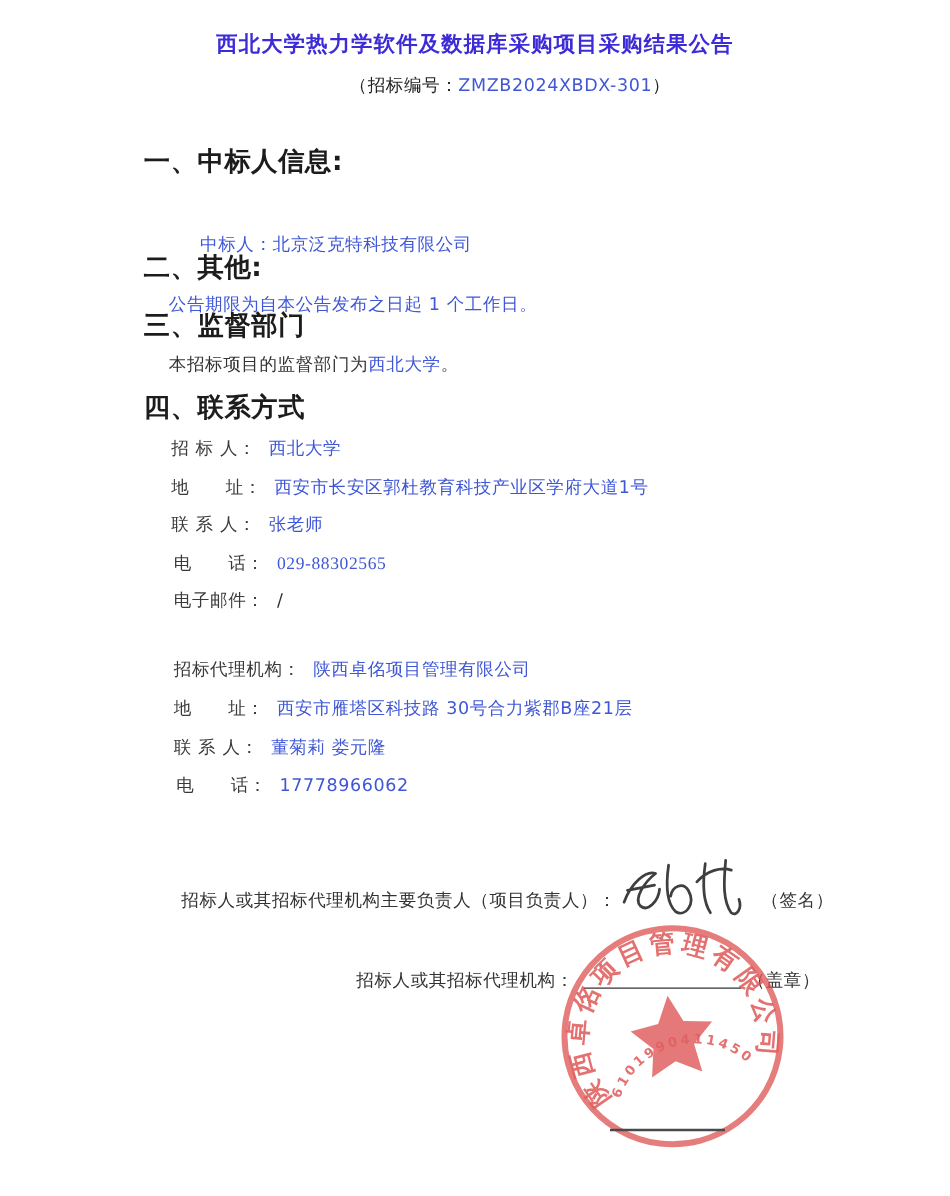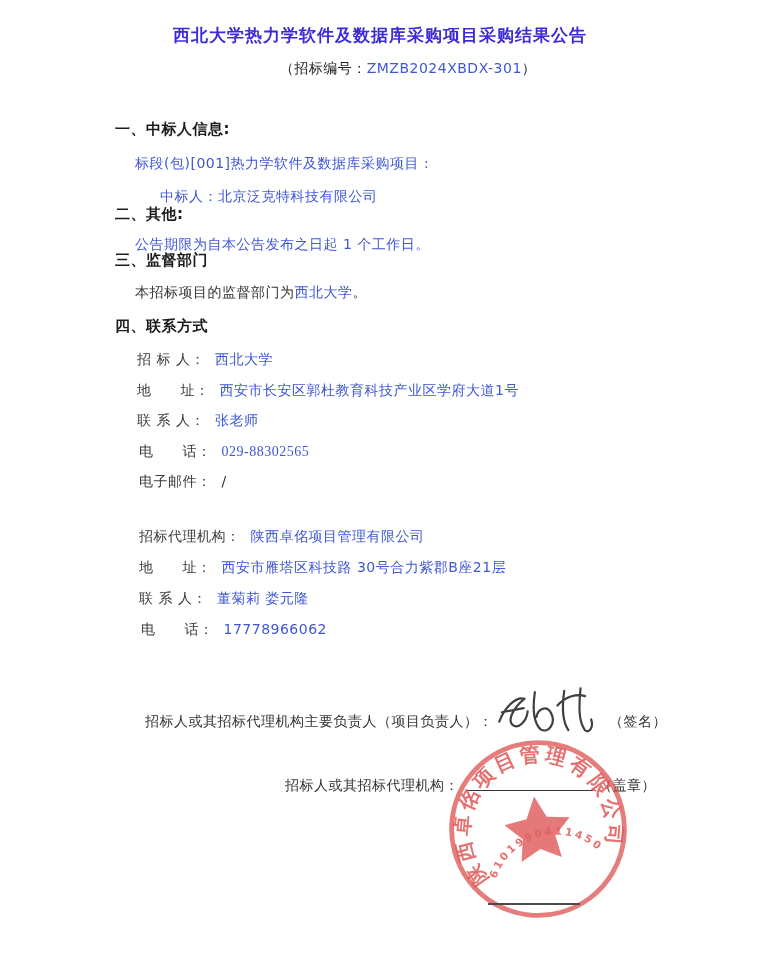--- a/index.html
+++ b/index.html
@@ -14,21 +14,21 @@
   .line{position:absolute;font-size:14px;line-height:19px;letter-spacing:0.5px;white-space:nowrap;}
   .doc-title{
     position:absolute;top:24px;left:0;width:100%;
     text-align:center;font-size:17px;font-weight:bold;
     color:#3d2bd8;letter-spacing:1px;
   }
   .doc-subtitle{
     position:absolute;top:60px;left:0;width:100%;
     text-align:center;font-size:14px;color:#222222;letter-spacing:0.5px;margin-left:28px;
   }
-  .heading{font-weight:bold;color:#1c1c1c;font-size:15px;}
+  .heading{font-weight:bold;color:#1c1c1c;font-size:21px;}
   .blue{color:#3f57d6;}
   .label{color:#3a3a3a;}
   .val{color:#3f57d6;margin-left:10px;}
   .dark{color:#333333;}
   .sig-line-suffix{margin-left:116px;}
   .seal-underline{
     position:absolute;left:467px;top:790px;width:126px;height:1px;
     background:#333333;
   }
   .bottom-dash{
@@ -49,21 +49,20 @@
 <body>
 
 <div class="page">
 
   <div class="doc-title">西北大学热力学软件及数据库采购项目采购结果公告</div>
   <div class="doc-subtitle">
     <span>（招标编号：</span><span class="blue">ZMZB2024XBDX-301</span><span>）</span>
   </div>
 
   <div class="line heading" style="left:115px;top:120px;">一、中标人信息:</div>
-  <div class="line blue" style="left:135px;top:154px;">标段(包)[001]热力学软件及数据库采购项目 :</div>
   <div class="line" style="left:160px;top:187px;">
     <span class="blue">中标人：</span><span class="blue">北京泛克特科技有限公司</span>
   </div>
 
   <div class="line heading" style="left:115px;top:205px;">二、其他:</div>
   <div class="line blue" style="left:135px;top:235px;">公告期限为自本公告发布之日起 1 个工作日。</div>
 
   <div class="line heading" style="left:115px;top:251px;">三、监督部门</div>
   <div class="line" style="left:135px;top:283px;">
     <span class="dark">本招标项目的监督部门为</span><span class="blue">西北大学</span><span class="dark">。</span>

